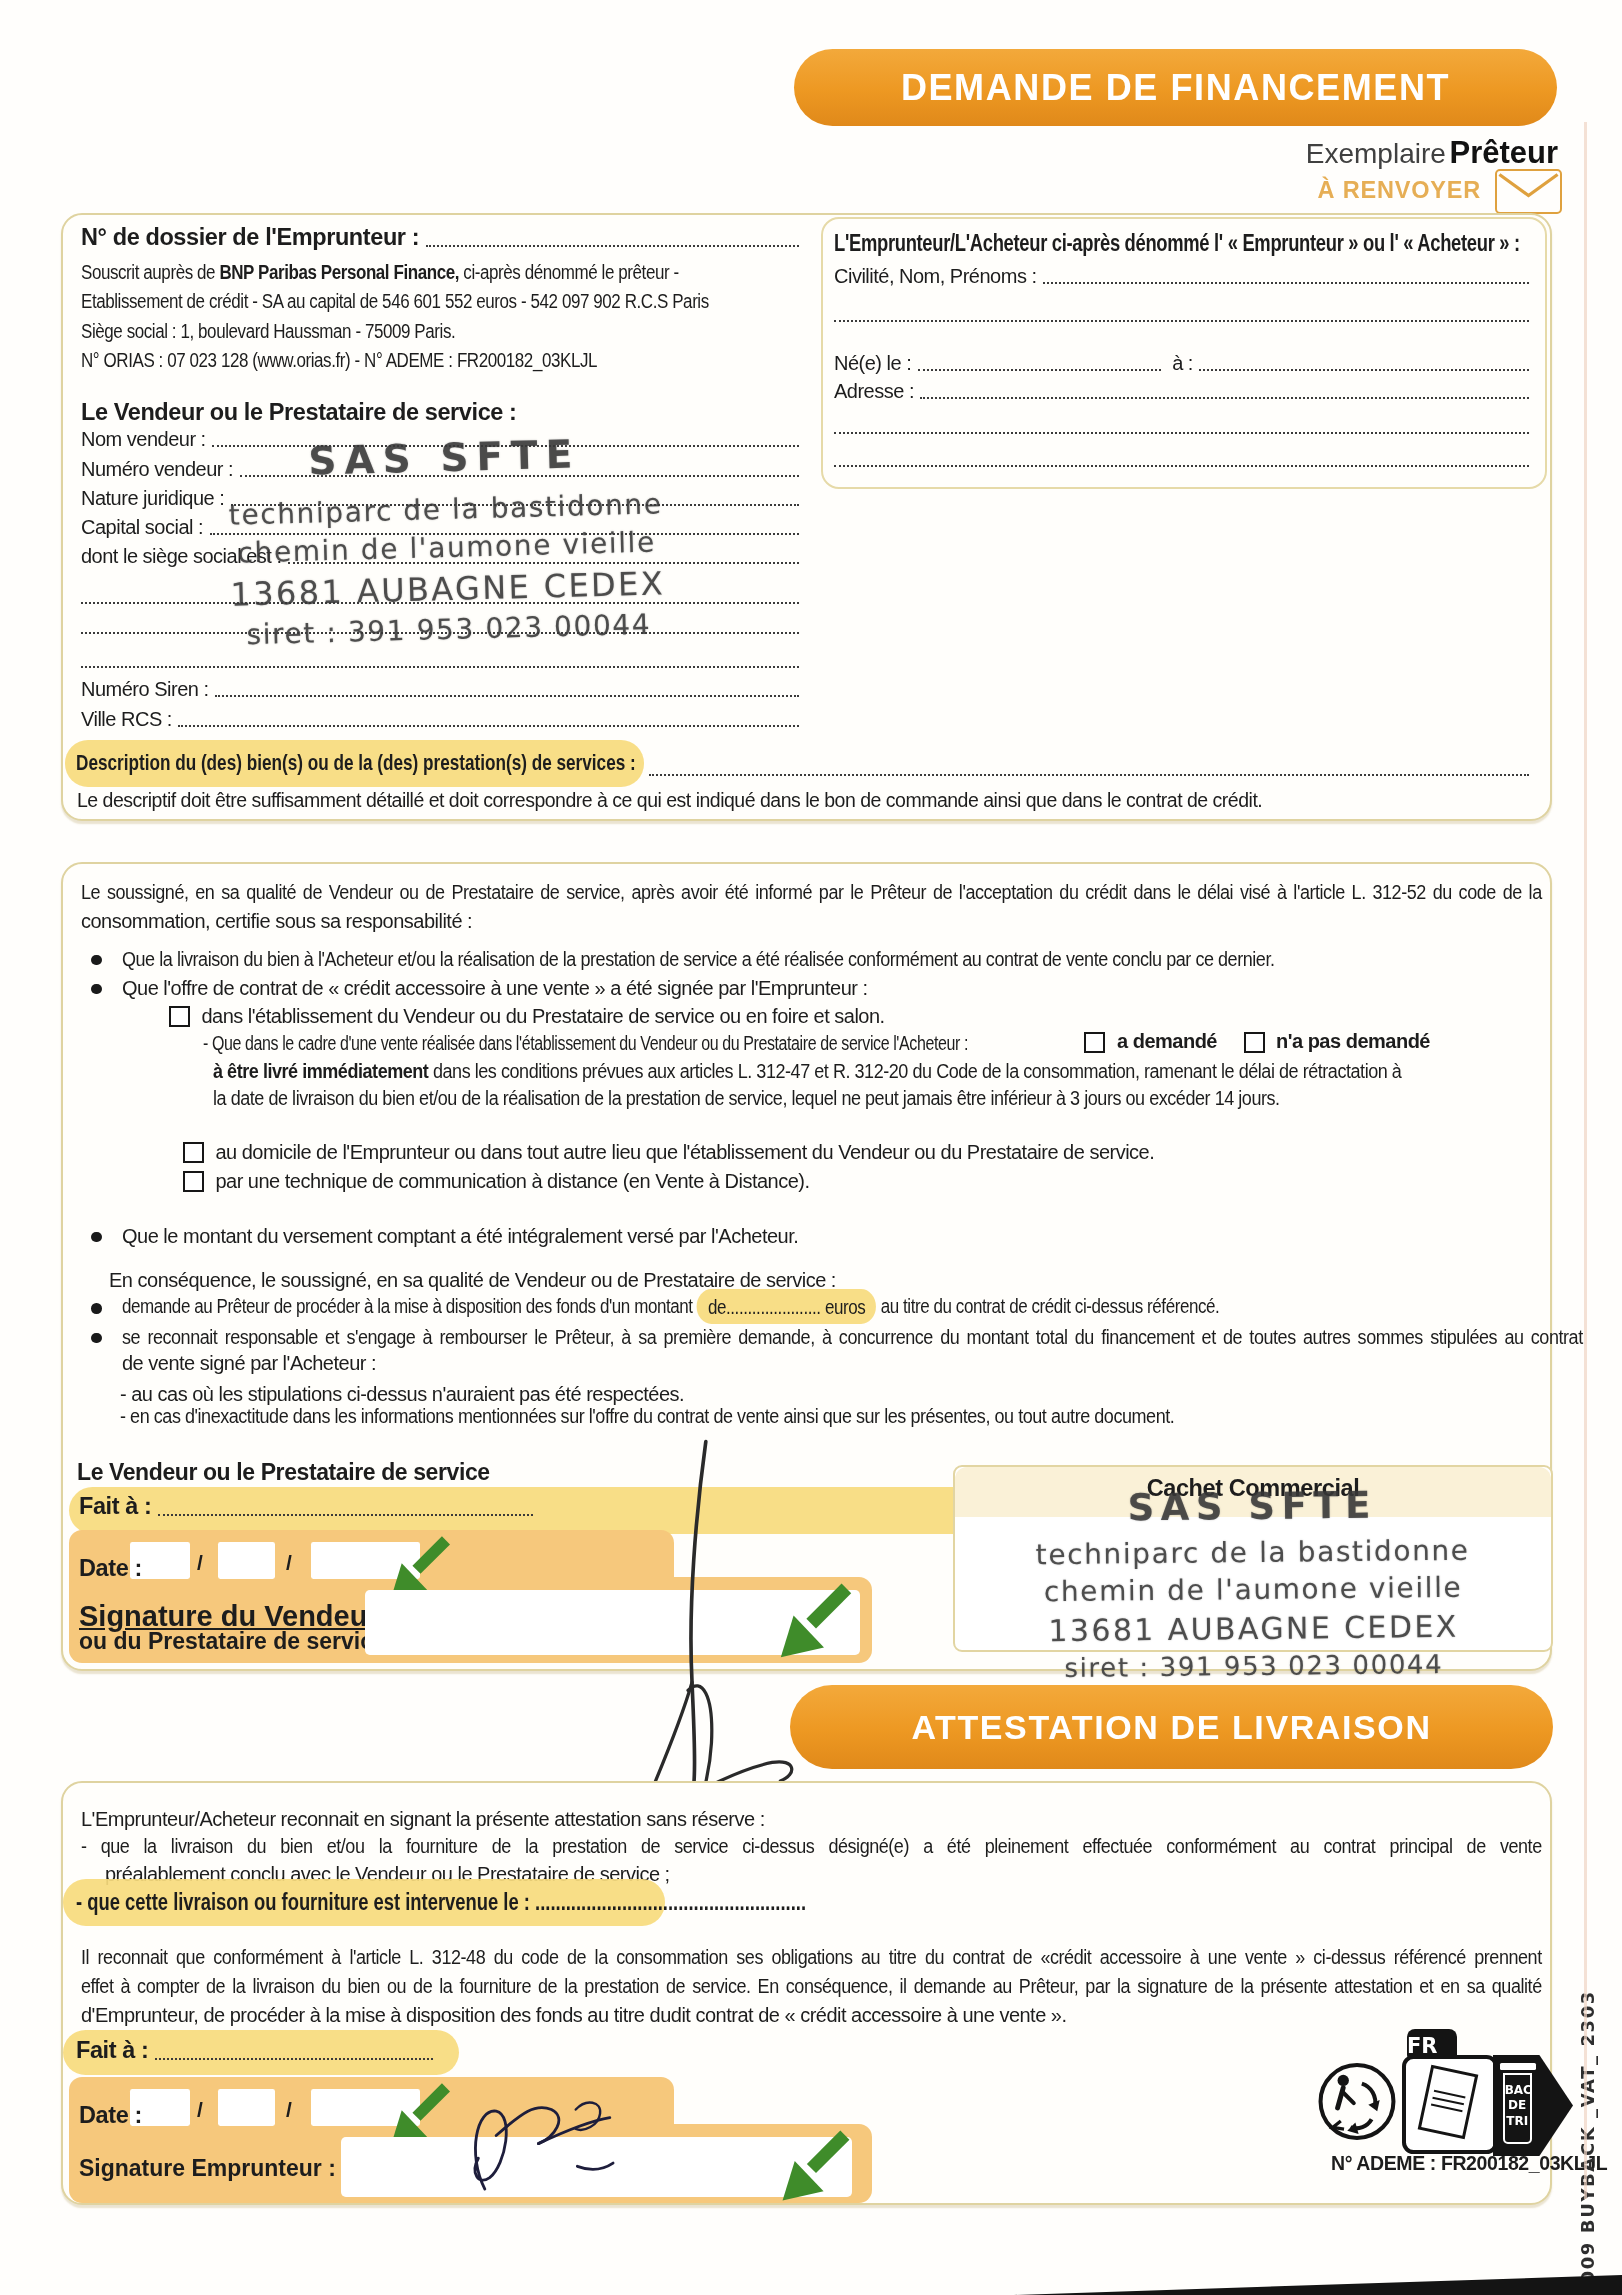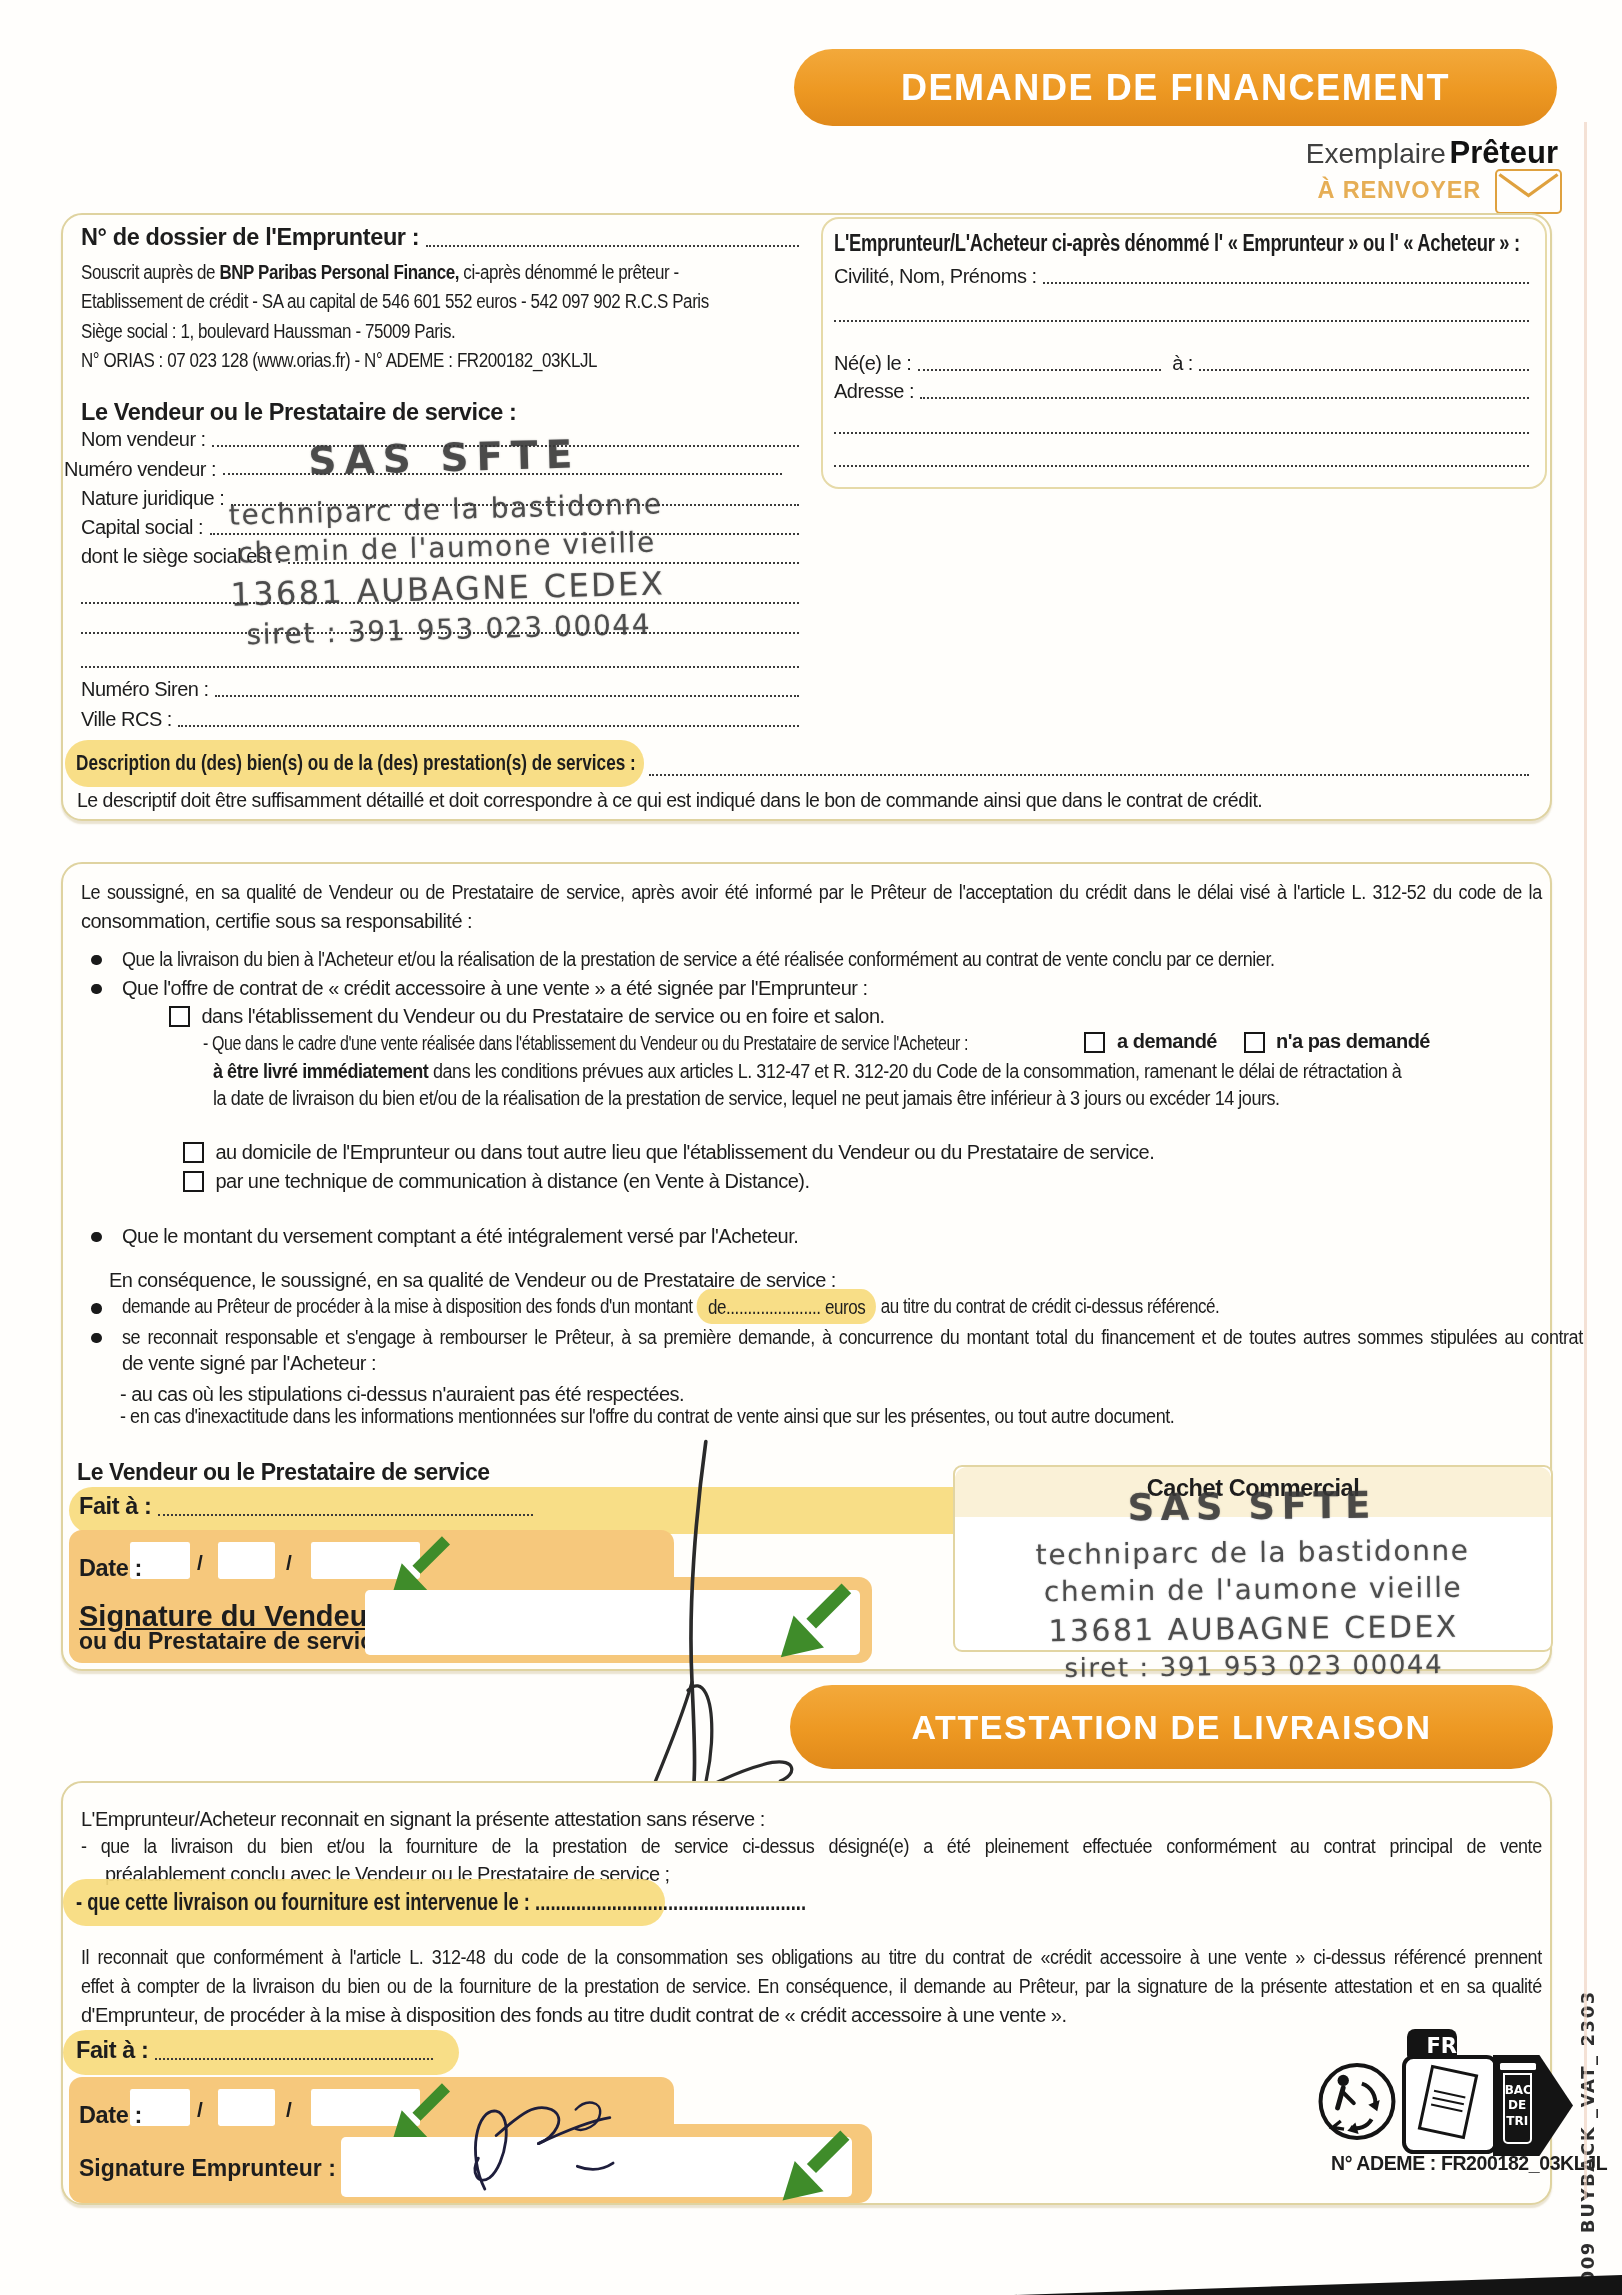--- a/index.html
+++ b/index.html
@@ -64,21 +64,21 @@
   <div class="abs t nw c85" style="left:81px;top:290px;">Etablissement de crédit - SA au capital de 546 601 552 euros - 542 097 902 R.C.S Paris</div>
   <div class="abs t nw c85" style="left:81px;top:320px;">Siège social : 1, boulevard Haussman - 75009 Paris.</div>
   <div class="abs t nw c85" style="left:81px;top:349px;">N° ORIAS : 07 023 128 (www.orias.fr) - N° ADEME : FR200182_03KLJL</div>
 
   <div class="abs lab nw" style="left:81px;top:399px;">Le Vendeur ou le Prestataire de service :</div>
 
   <div class="abs row" style="left:81px;top:428px;width:718px;">
     <span class="t nw">Nom vendeur :</span>
       <span class="dots"></span>
     </div>
-  <div class="abs row" style="left:64px;top:458px;width:718px;align-items:center;">
+  <div class="abs row" style="left:81px;top:458px;width:718px;">
     <span class="t nw">Numéro vendeur :</span>
       <span class="dots"></span>
     </div>
   <div class="abs row" style="left:81px;top:487px;width:718px;">
     <span class="t nw">Nature juridique :</span>
       <span class="dots"></span>
     </div>
   <div class="abs row" style="left:81px;top:516px;width:718px;">
     <span class="t nw">Capital social :</span>
       <span class="dots"></span>
@@ -312,21 +312,21 @@
     <path d="M33,33 L26,58" stroke="#141414" stroke-width="6" fill="none" stroke-linecap="round"></path>
     <path d="M32,38 L46,52" stroke="#141414" stroke-width="5" fill="none" stroke-linecap="round"></path>
     <path d="M56,28 a24,24 0 0 1 16,28" fill="none" stroke="#141414" stroke-width="5"></path>
     <polygon points="75,62 64,54 78,48" fill="#141414"></polygon>
     <path d="M68,72 a22,22 0 0 1 -26,10" fill="none" stroke="#141414" stroke-width="5"></path>
     <polygon points="38,86 48,76 52,90" fill="#141414"></polygon>
     <path d="M30,74 L20,82 L34,84" fill="none" stroke="#141414" stroke-width="4"></path>
   </svg>
 
   <div class="abs" style="left:1402px;top:2029px;width:170px;height:122px;">
-    <div style="position:absolute;left:4.9px;top:0;width:50px;height:34px;background:#141414;border-radius:8px;color:#fff;font-weight:bold;font-size:21px;text-align:right;line-height:34px;font-family:'DejaVu Sans',sans-serif;">FR</div>
+    <div style="position:absolute;left:4.9px;top:0;width:50px;height:34px;background:#141414;border-radius:8px;color:#fff;font-weight:bold;font-size:21px;text-align:left;line-height:34px;font-family:'DejaVu Sans',sans-serif;">FR</div>
     <div style="position:absolute;left:0;top:26px;width:88px;height:91px;background:#fff;border:4.9px solid #141414;border-radius:11.4px;">
       <div style="position:absolute;left:18px;top:9.7px;width:42px;height:60px;background:#fff;border:3.2px solid #141414;transform:rotate(12deg);">
         <div style="margin:21px 4.9px 0 4.9px;border-top:2.4px solid #141414;"></div>
         <div style="margin:4.9px 4.9px 0 4.9px;border-top:2.4px solid #141414;"></div>
         <div style="margin:4.9px 4.9px 0 4.9px;border-top:2.4px solid #141414;"></div>
       </div>
     </div>
     <div style="position:absolute;left:91px;top:26px;width:80px;height:101px;background:#141414;clip-path:polygon(0% 0%,58% 0%,100% 50%,58% 100%,0% 100%);">
       <div style="position:absolute;left:6.5px;top:8px;width:36px;height:6.5px;background:#fff;border-radius:1.6px;"></div>
       <div style="position:absolute;left:9.7px;top:18px;width:29px;height:71px;border:2.4px solid #fff;border-radius:0 0 4.9px 4.9px;text-align:center;color:#fff;font-family:'DejaVu Sans',sans-serif;font-weight:bold;font-size:12px;line-height:15.4px;padding-top:8px;box-sizing:border-box;">

